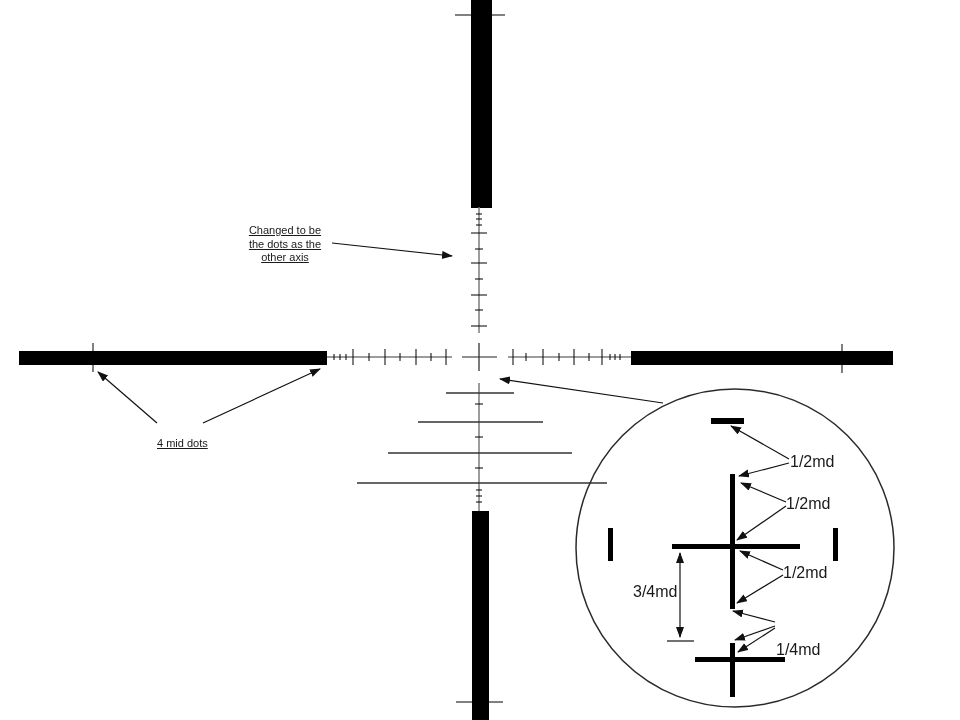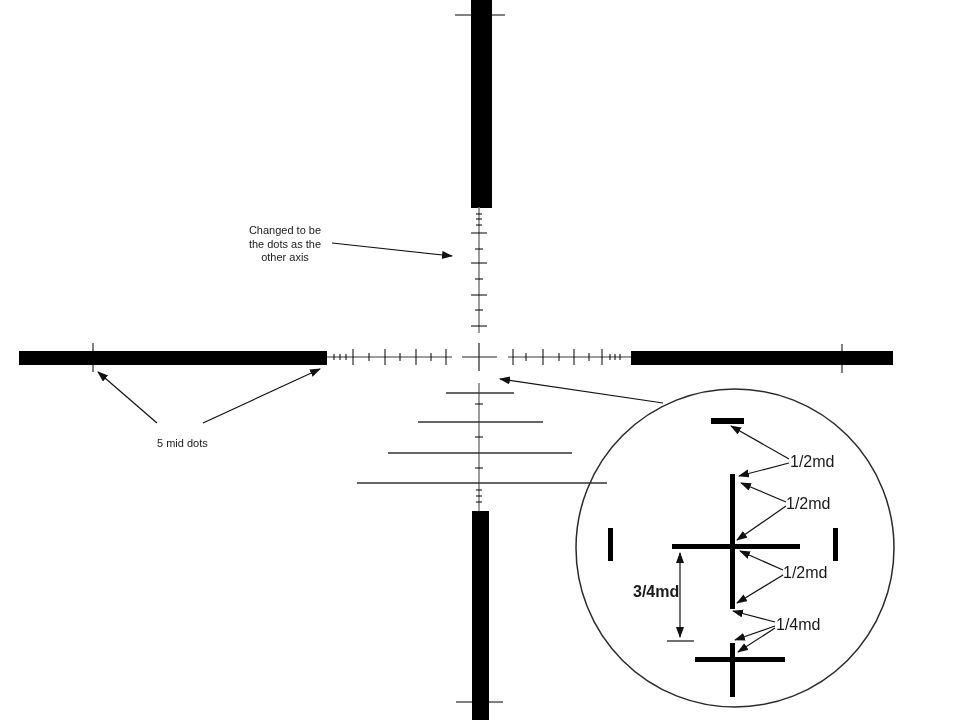--- a/index.html
+++ b/index.html
@@ -1,29 +1,29 @@
 <!DOCTYPE html>
 <html><head>
 <meta charset="utf-8">
 <style>
   html,body { margin:0; padding:0; background:#fff; }
   .canvas {
     position:relative; width:960px; height:720px; background:#ffffff;
     overflow:hidden; font-family:"Liberation Sans", sans-serif; color:#1a1a1a;
   }
   .canvas svg { position:absolute; left:0; top:0; }
-  .note { position:absolute; font-size:11px; line-height:13.5px; white-space:nowrap; }
+  .note { position:absolute; font-size:11px; line-height:13.5px; white-space:nowrap;text-decoration:underline; }
   .axis-note { left:237px; top:224px; width:96px; text-align:center; white-space:normal; }
   .mid-dots-note { left:157px; top:437px; }
   .md-label { position:absolute; font-size:16px; line-height:14px; white-space:nowrap; }
   .md1 { left:790px; top:455px; }
   .md2 { left:786px; top:497px; }
   .md3 { left:783px; top:566px; }
-  .md4 { left:776px; top:618px; }
-  .md5 { left:633px; top:585px;font-weight:bold; }
+  .md4 { left:776px; top:643px; }
+  .md5 { left:633px; top:585px; }
 </style>
 </head>
 <body>
 
 <div class="canvas">
 
   <svg id="diagram" width="960" height="720" viewBox="0 0 960 720">
     <defs>
       <marker id="arrowhead" markerUnits="userSpaceOnUse" markerWidth="12" markerHeight="10" refX="10" refY="4" orient="auto">
         <path d="M0,0 L11,4 L0,8 Z" fill="#111111"></path>
@@ -108,21 +108,21 @@
       <line x1="680" y1="595" x2="680" y2="553" stroke="#111111" stroke-width="1.2" marker-end="url(#arrowhead)"></line>
       <line x1="680" y1="595" x2="680" y2="637" stroke="#111111" stroke-width="1.2" marker-end="url(#arrowhead)"></line>
     </svg>
 
   <div class="note axis-note">
     <div>Changed to be</div>
     <div>the dots as the</div>
     <div>other axis</div>
   </div>
 
-  <div class="note mid-dots-note">5 mid dots</div>
+  <div class="note mid-dots-note">4 mid dots</div>
 
   <div class="md-label md1">1/2md</div>
   <div class="md-label md2">1/2md</div>
   <div class="md-label md3">1/2md</div>
   <div class="md-label md4">1/4md</div>
   <div class="md-label md5">3/4md</div>
 
 </div>
 
 </body></html>

